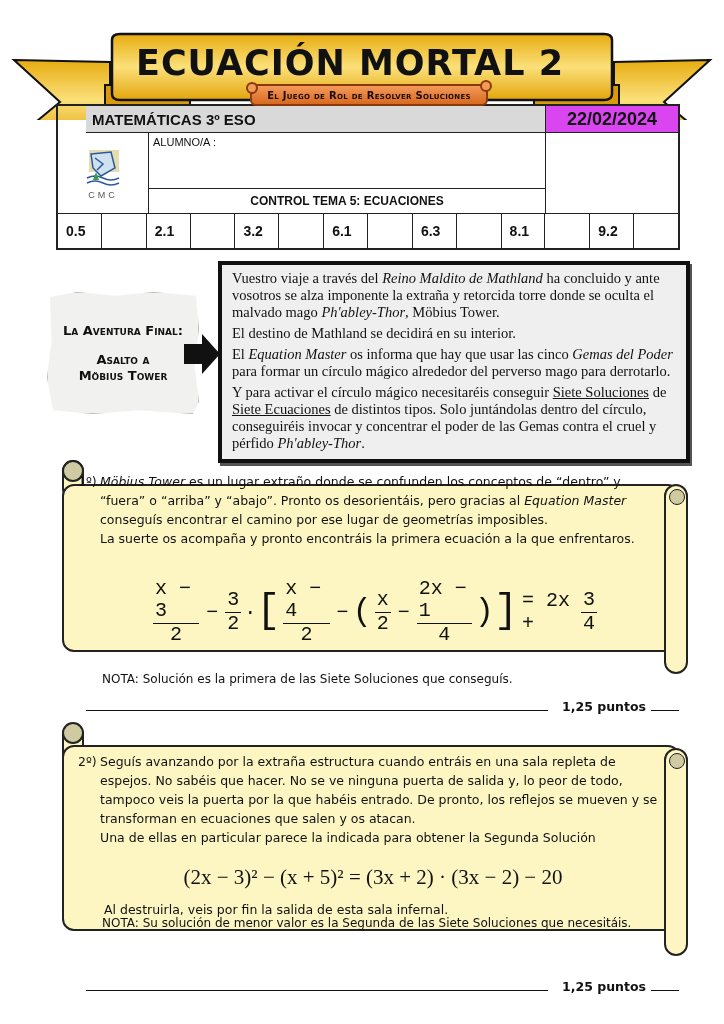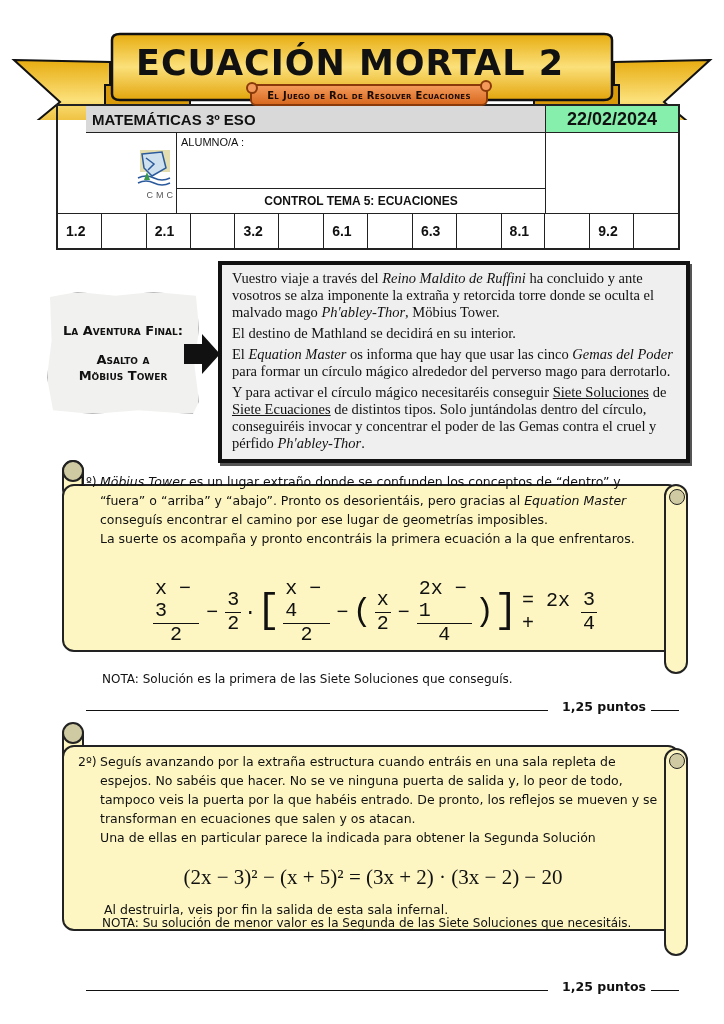--- a/index.html
+++ b/index.html
@@ -21,23 +21,23 @@
     background: linear-gradient(#f39a5a, #d8691f); border: 2px solid #8a3a0a; border-radius: 6px;
     display: flex; align-items: center; justify-content: center;
     font-family: "DejaVu Sans", sans-serif; font-weight: bold; font-size: 10px; color: #1a0a00;
     font-variant: small-caps; letter-spacing: 0.3px; box-sizing: border-box; z-index: 3;
   }
   .subtitle-scroll .curl { position: absolute; width: 8px; height: 8px; border: 2px solid #8a3a0a; border-radius: 50%; background: #f39a5a; }
   
   .hdr { position: absolute; left: 56px; top: 104px; width: 624px; border: 2px solid #222; box-sizing: border-box; }
   .hdr-row1 { display: flex; height: 26px; border-bottom: 1.5px solid #222; margin-left: 28px; }
   .hdr-subject { flex: 1; background: #d9d9d9; font-weight: bold; font-size: 15px; display: flex; align-items: center; padding-left: 6px; border-right: 1.5px solid #222; }
-  .hdr-date { width: 132px; background: #86efac; font-weight: bold; font-size: 18px; display: flex; align-items: center; justify-content: center; }
+  .hdr-date { width: 132px; background: #d946ef; font-weight: bold; font-size: 18px; display: flex; align-items: center; justify-content: center; }
   .hdr-row2 { display: flex; height: 80px; border-bottom: 1.5px solid #222; }
-  .hdr-logo { width: 90px; border-right: 1.5px solid #222; display: flex; flex-direction: column; align-items: flex-end; justify-content: center; margin-left: 28px; }
+  .hdr-logo { width: 90px; border-right: 1.5px solid #222; display: flex; flex-direction: column; align-items: center; justify-content: center; }
   .hdr-mid { flex: 1; display: flex; flex-direction: column; border-right: 1.5px solid #222; }
   .hdr-alumno { flex: 1; font-size: 11px; padding: 3px 4px; border-bottom: 1.5px solid #222; }
   .hdr-control { height: 24px; font-weight: bold; font-size: 12px; display: flex; align-items: center; justify-content: center; }
   .hdr-right { width: 132px; }
   .hdr-row3 { display: flex; height: 34px; }
   .crit { display: flex; flex: 1; border-right: 1.5px solid #222; }
   .crit:last-child { border-right: none; gap: 16px; }
   .crit-code { width: 50%; border-right: 1px solid #222; font-weight: bold; font-size: 14px; display: flex; align-items: center; padding-left: 8px; box-sizing: border-box; }
   .crit-box { flex: 1; }
   
@@ -110,21 +110,21 @@
     <path d="M105,55 L190,55 L190,98 L120,98 Q100,95 105,80 Z" fill="#d99a0a" stroke="#111" stroke-width="2"></path>
 
     <path d="M619,55 L534,55 L534,98 L604,98 Q624,95 619,80 Z" fill="#d99a0a" stroke="#111" stroke-width="2"></path>
 
     <path d="M112,10 Q112,4 120,4 L604,4 Q612,4 612,10 L612,64 Q612,70 604,70 L120,70 Q112,70 112,64 Z" fill="url(#gold)" stroke="#111" stroke-width="2.5"></path>
   </svg>
   <div class="banner-title">ECUACIÓN MORTAL 2</div>
 </div>
 <div class="subtitle-scroll">
   <span class="curl" style="left:-6px; top:-4px;"></span>
-  <span>El Juego de Rol de Resolver Ecuaciones</span>
+  <span>El Juego de Rol de Resolver Soluciones</span>
   <span class="curl" style="right:-6px; top:-6px;"></span>
 </div>
 
 <div class="hdr">
   <div class="hdr-row1">
     <div class="hdr-subject">MATEMÁTICAS 3º ESO</div>
     <div class="hdr-date">22/02/2024</div>
   </div>
   <div class="hdr-row2">
     <div class="hdr-logo">
@@ -139,21 +139,21 @@
       <div style="font-size:9px; color:#555; letter-spacing:3px;">CMC</div>
     </div>
     <div class="hdr-mid">
       <div class="hdr-alumno"><span>ALUMNO/A :</span></div>
       <div class="hdr-control">CONTROL TEMA 5: ECUACIONES</div>
     </div>
     <div class="hdr-right"></div>
   </div>
   <div class="hdr-row3">
     <div class="crit">
-        <div class="crit-code">1.2</div>
+        <div class="crit-code">0.5</div>
         <div class="crit-box"></div>
       </div>
     <div class="crit">
         <div class="crit-code">2.1</div>
         <div class="crit-box"></div>
       </div>
     <div class="crit">
         <div class="crit-code">3.2</div>
         <div class="crit-box"></div>
       </div>
@@ -179,21 +179,21 @@
 <div class="paper-note">
   <div>La Aventura Final:</div>
   <div class="gap"></div>
   <div>Asalto a</div>
   <div>Möbius Tower</div>
 </div>
 <svg class="arrow" width="36" height="40" viewBox="0 0 36 40">
   <polygon points="0,10 18,10 18,0 36,20 18,40 18,30 0,30" fill="#111"></polygon>
 </svg>
 <div class="intro-box">
-  <p><span>Vuestro viaje a través del </span><i>Reino Maldito de Ruffini</i><span> ha concluido y ante vosotros se alza imponente la extraña y retorcida torre donde se oculta el malvado mago </span><i>Ph'abley-Thor</i><span>, Möbius Tower.</span></p>
+  <p><span>Vuestro viaje a través del </span><i>Reino Maldito de Mathland</i><span> ha concluido y ante vosotros se alza imponente la extraña y retorcida torre donde se oculta el malvado mago </span><i>Ph'abley-Thor</i><span>, Möbius Tower.</span></p>
   <p>El destino de Mathland se decidirá en su interior.</p>
   <p><span>El </span><i>Equation Master</i><span> os informa que hay que usar las cinco </span><i>Gemas del Poder</i><span> para formar un círculo mágico alrededor del perverso mago para derrotarlo.</span></p>
   <p><span>Y para activar el círculo mágico necesitaréis conseguir </span><u>Siete Soluciones</u><span> de </span><u>Siete Ecuaciones</u><span> de distintos tipos. Solo juntándolas dentro del círculo, conseguiréis invocar y concentrar el poder de las Gemas contra el cruel y pérfido </span><i>Ph'abley-Thor</i><span>.</span></p>
 </div>
 
 <div class="scroll" style="left:0; top:0;">
   <div class="scroll-roll" style="left:62px; top:460px; width:22px; height:40px; border-radius:11px;"></div>
   <div class="scroll-body" style="left:62px; top:484px; width:618px; height:168px;"></div>
   <div class="curl-tl" style="left:62px; top:460px;"></div>
   <div class="scroll-roll" style="left:664px; top:484px; width:24px; height:190px;">

